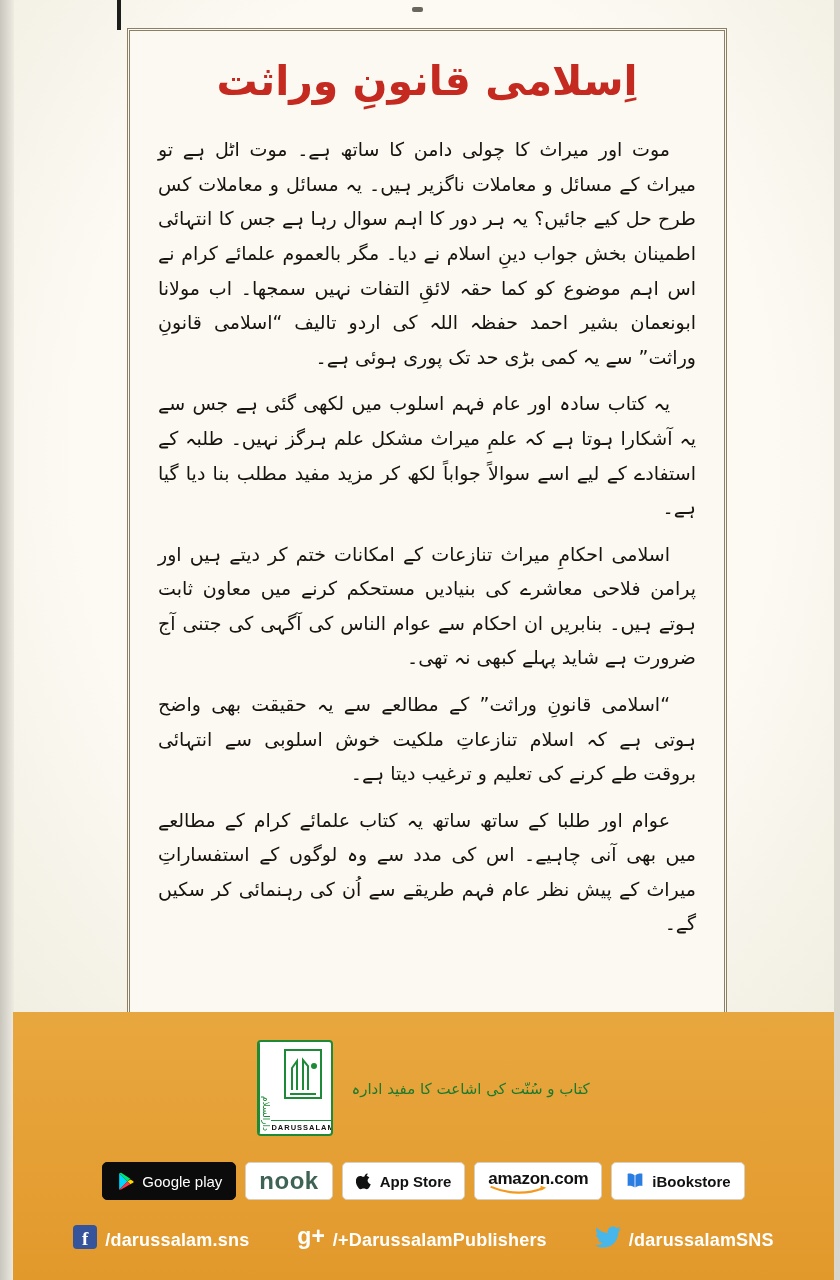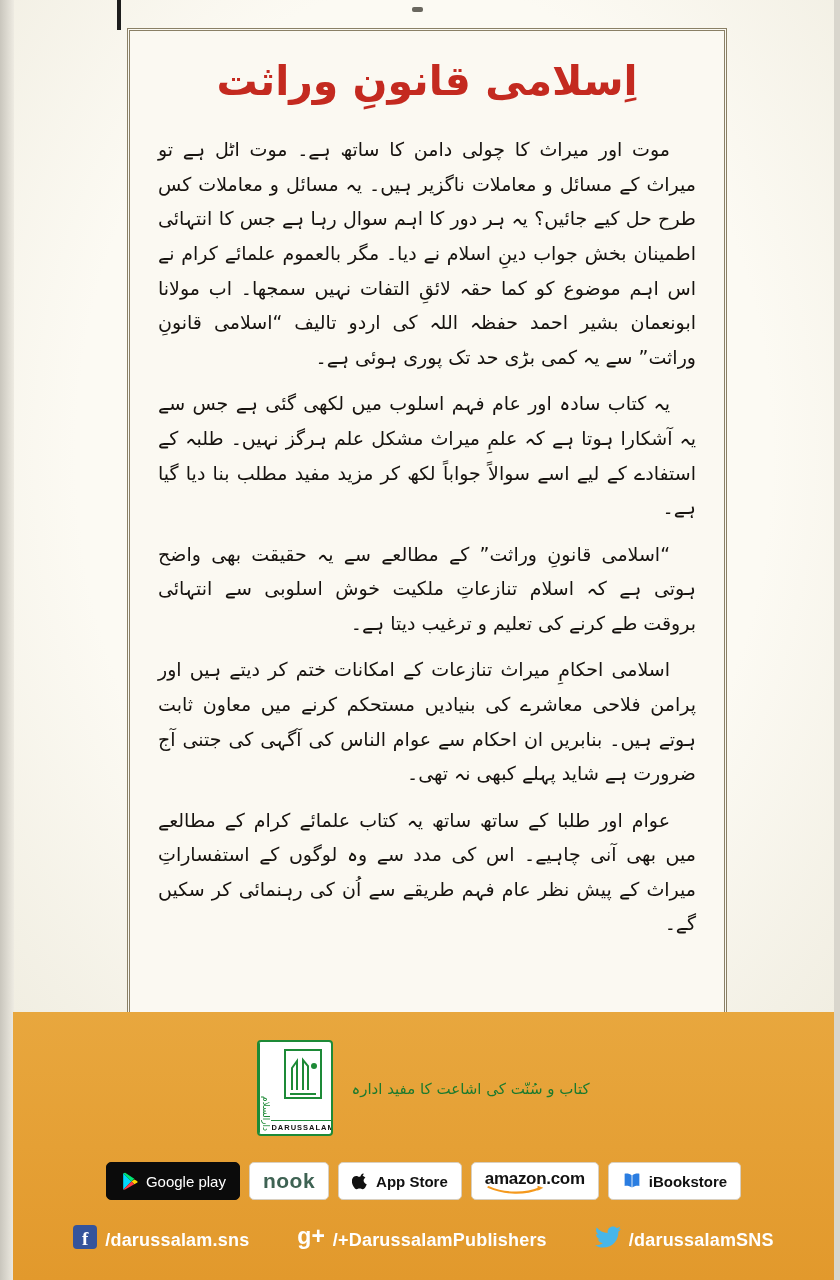--- a/index.html
+++ b/index.html
@@ -61,21 +61,21 @@
 
   .badges-row{display:flex;justify-content:center;align-items:center;gap:9px;margin-top:26px;}
   .badge{
     height:38px;border-radius:5px;background:#fff;border:1px solid #d8cfc0;
     display:flex;align-items:center;gap:7px;padding:0 13px;box-sizing:border-box;
     font-family:"Liberation Sans",sans-serif;
   }
   .badge-dark{background:#0b0b0b;border-color:#0b0b0b;color:#fff;}
   .badge-label{font-size:15px;color:#111;white-space:nowrap;}
   .badge-dark .badge-label{color:#fff;}
-  .nook-label{color:#3e6253;font-weight:bold;font-size:21px;letter-spacing:.5px;}
+  .nook-label{color:#3e6253;font-weight:bold;font-size:24px;letter-spacing:.5px;}
   .appstore-label{font-weight:600;}
   .amazon-wrap{position:relative;display:inline-block;padding-bottom:5px;}
   .amazon-label{font-weight:bold;font-size:17px;letter-spacing:-0.3px;}
   .amazon-swoosh{position:absolute;left:2px;bottom:-1px;width:58px;height:10px;}
   .ibooks-label{font-weight:600;}
 
   .social-row{display:flex;justify-content:center;align-items:center;gap:48px;margin-top:22px;
     font-family:"Liberation Sans",sans-serif;}
   .social-item{display:flex;align-items:center;gap:8px;}
   .social-handle{color:#fff;font-size:18px;font-weight:600;letter-spacing:.2px;margin-top:8px;}
@@ -95,22 +95,22 @@
   <div class="cover-top"></div>
   <div class="scan-left"></div>
   <div class="scan-right"></div>
   <div class="spine-mark"></div>
   <div class="top-mark"></div>
 
   <div class="frame">
     <h1 class="title">اِسلامی قانونِ وراثت</h1>
     <p class="para">موت اور میراث کا چولی دامن کا ساتھ ہے۔ موت اٹل ہے تو میراث کے مسائل و معاملات ناگزیر ہیں۔ یہ مسائل و معاملات کس طرح حل کیے جائیں؟ یہ ہر دور کا اہم سوال رہا ہے جس کا انتہائی اطمینان بخش جواب دینِ اسلام نے دیا۔ مگر بالعموم علمائے کرام نے اس اہم موضوع کو کما حقہ لائقِ التفات نہیں سمجھا۔ اب مولانا ابونعمان بشیر احمد حفظہ اللہ کی اردو تالیف “اسلامی قانونِ وراثت” سے یہ کمی بڑی حد تک پوری ہوئی ہے۔</p>
     <p class="para">یہ کتاب سادہ اور عام فہم اسلوب میں لکھی گئی ہے جس سے یہ آشکارا ہوتا ہے کہ علمِ میراث مشکل علم ہرگز نہیں۔ طلبہ کے استفادے کے لیے اسے سوالاً جواباً لکھ کر مزید مفید مطلب بنا دیا گیا ہے۔</p>
+    <p class="para">اسلامی احکامِ میراث تنازعات کے امکانات ختم کر دیتے ہیں اور پرامن فلاحی معاشرے کی بنیادیں مستحکم کرنے میں معاون ثابت ہوتے ہیں۔ بنابریں ان احکام سے عوام الناس کی آگہی کی جتنی آج ضرورت ہے شاید پہلے کبھی نہ تھی۔</p>
     <p class="para">“اسلامی قانونِ وراثت” کے مطالعے سے یہ حقیقت بھی واضح ہوتی ہے کہ اسلام تنازعاتِ ملکیت خوش اسلوبی سے انتہائی بروقت طے کرنے کی تعلیم و ترغیب دیتا ہے۔</p>
-    <p class="para">اسلامی احکامِ میراث تنازعات کے امکانات ختم کر دیتے ہیں اور پرامن فلاحی معاشرے کی بنیادیں مستحکم کرنے میں معاون ثابت ہوتے ہیں۔ بنابریں ان احکام سے عوام الناس کی آگہی کی جتنی آج ضرورت ہے شاید پہلے کبھی نہ تھی۔</p>
     <p class="para">عوام اور طلبا کے ساتھ ساتھ یہ کتاب علمائے کرام کے مطالعے میں بھی آنی چاہیے۔ اس کی مدد سے وہ لوگوں کے استفساراتِ میراث کے پیش نظر عام فہم طریقے سے اُن کی رہنمائی کر سکیں گے۔</p>
   </div>
 
   <div class="footer-band">
 
     <div class="brand-row">
       <div class="logo-box">
         <div class="logo-side">دارالسلام</div>
         <div class="logo-main">
           <svg width="40" height="52" viewBox="0 0 40 52">

